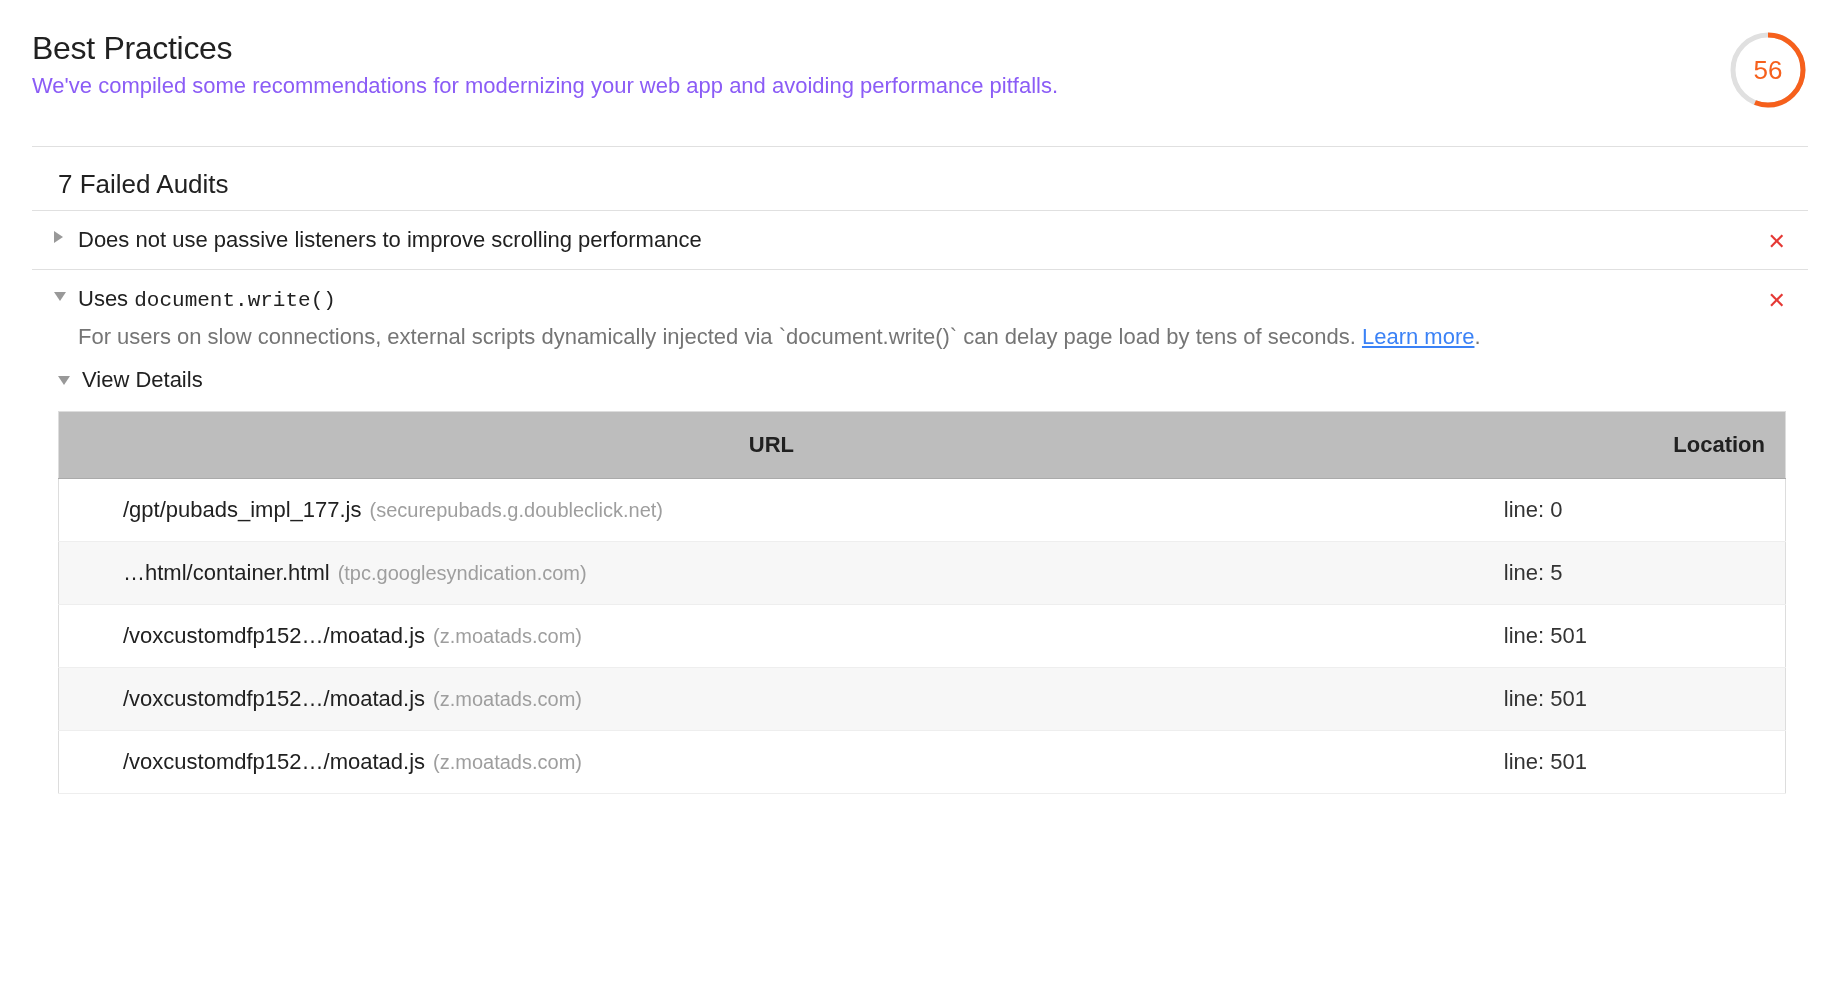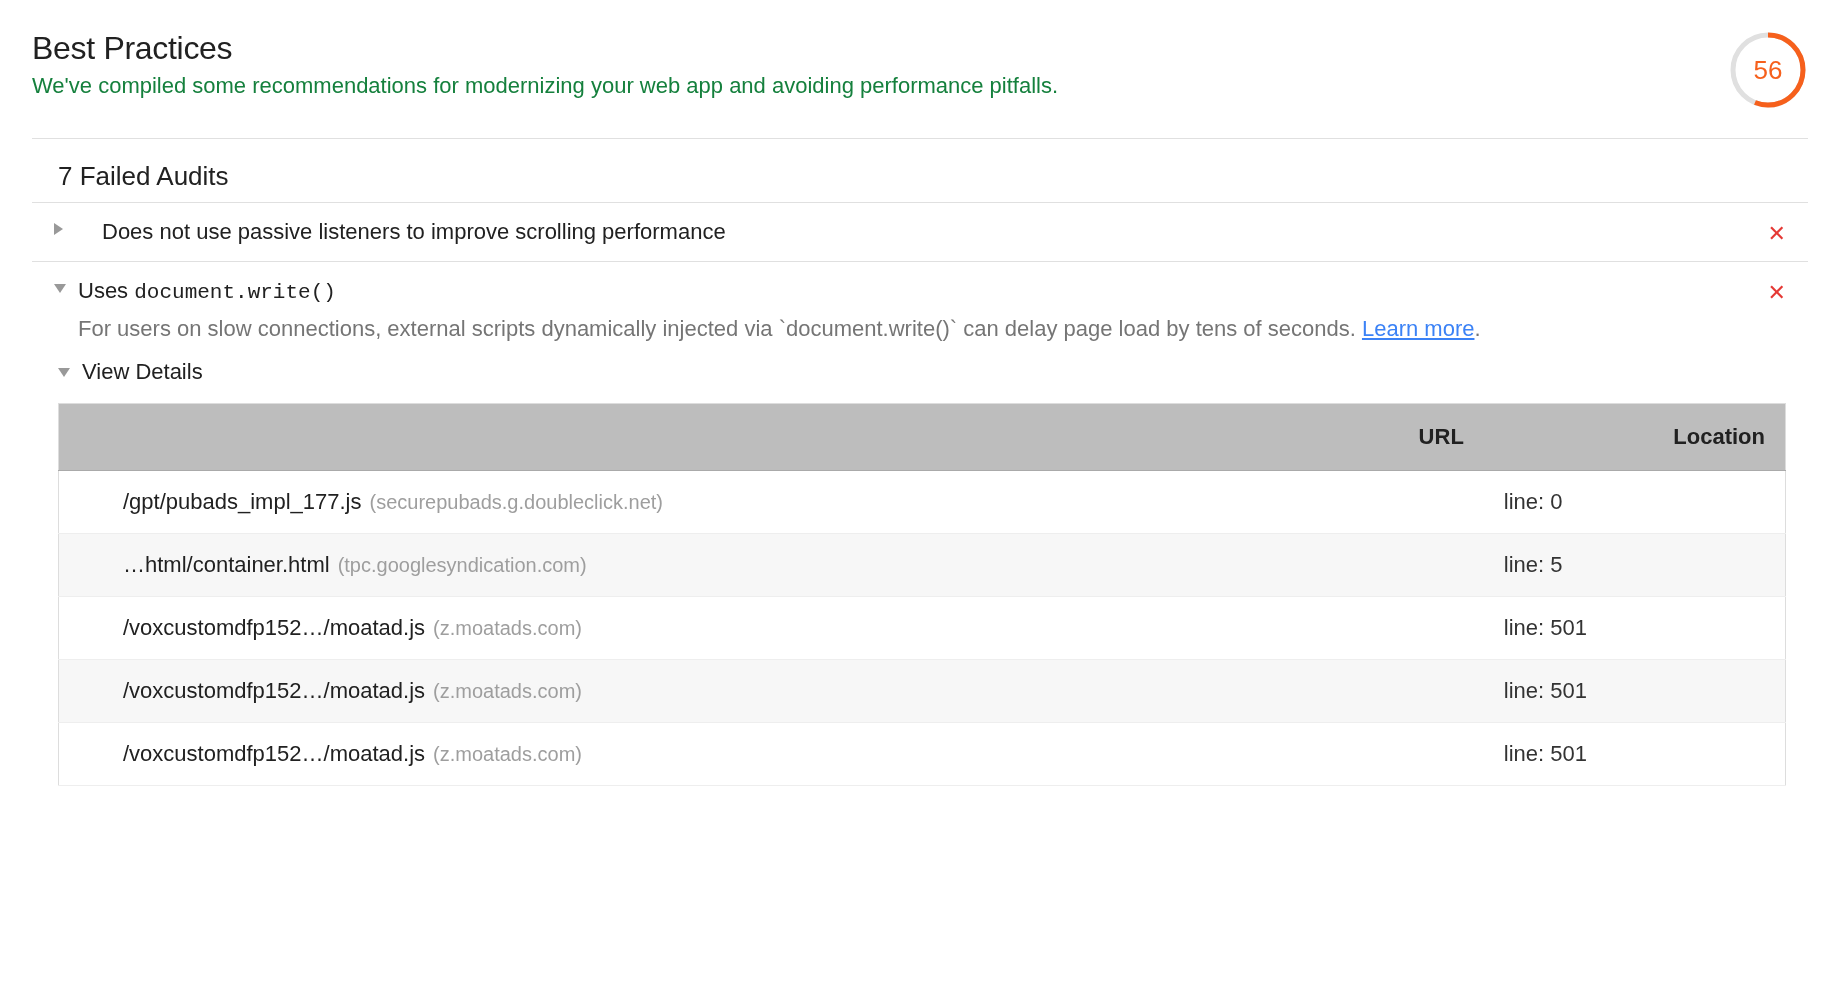--- a/index.html
+++ b/index.html
@@ -10,37 +10,37 @@
     body {
       font-family: -apple-system, BlinkMacSystemFont, "Segoe UI", Helvetica, Arial, sans-serif;
       background: #ffffff;
       color: #212121;
       padding: 30px 32px;
     }
     .header-section {
       display: flex;
       justify-content: space-between;
       align-items: flex-start;
-      padding-bottom: 28px;
+      padding-bottom: 36px;
       border-bottom: 1px solid #e0e0e0;
     }
     .header-text {
       flex: 1;
     }
     .header-title {
       font-size: 32px;
       font-weight: 400;
       color: #212121;
       margin-bottom: 4px;
       letter-spacing: -0.3px;
     }
     .header-subtitle {
       font-size: 22px;
       font-weight: 400;
-      color: #15803d;
+      color: #8b5cf6;
       line-height: 1.4;
     }
     .score-gauge {
       position: relative;
       width: 80px;
       height: 80px;
       flex-shrink: 0;
     }
     .score-gauge svg {
       transform: rotate(-90deg);
@@ -59,21 +59,20 @@
       font-weight: 400;
       color: #212121;
       padding: 22px 26px 10px 26px;
       border-bottom: 1px solid #e0e0e0;
     }
     .audit-row {
       display: flex;
       align-items: flex-start;
       padding: 14px 22px 14px 22px;
       border-bottom: 1px solid #e0e0e0;
-      gap: 24px;
     }
     .audit-toggle {
       flex-shrink: 0;
       width: 24px;
       display: flex;
       align-items: center;
       padding-top: 6px;
     }
     .triangle-right {
       width: 0;
@@ -146,21 +145,21 @@
       width: calc(100% - 4px);
       border-collapse: collapse;
       margin-left: 4px;
       border: 1px solid #ddd;
     }
     .details-table thead th {
       background: #bdbdbd;
       color: #212121;
       font-size: 22px;
       font-weight: 700;
-      text-align: right;
+      text-align: center;
       padding: 20px 20px;
       border-bottom: 1px solid #aaa;
     }
     .details-table thead th:last-child {
       text-align: right;
     }
     .details-table tbody tr:nth-child(even) {
       background: #f7f7f7;
     }
     .details-table tbody tr:nth-child(odd) {

